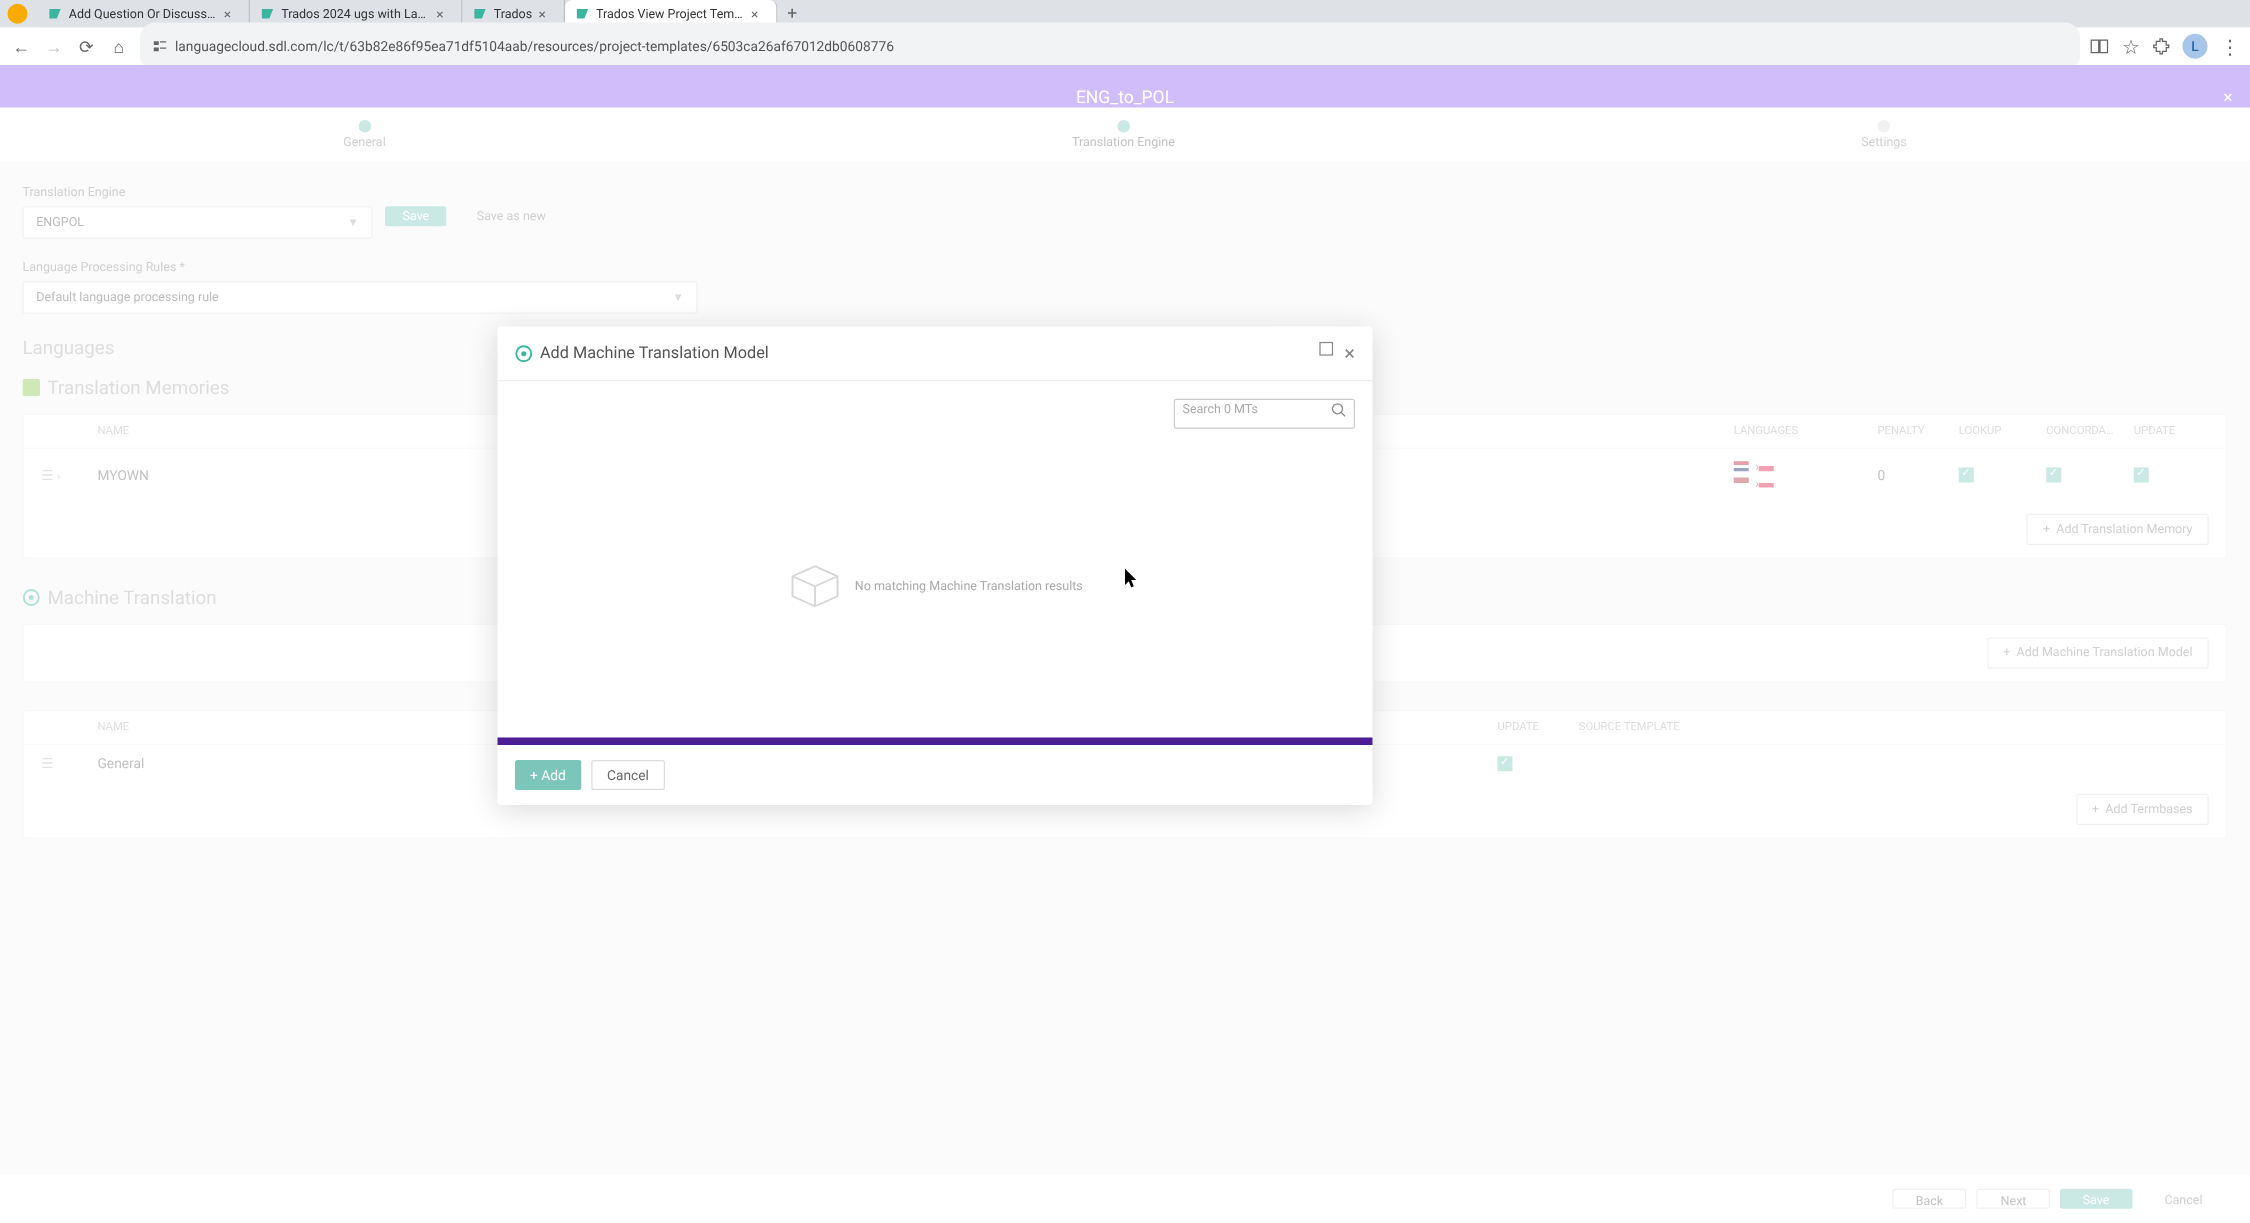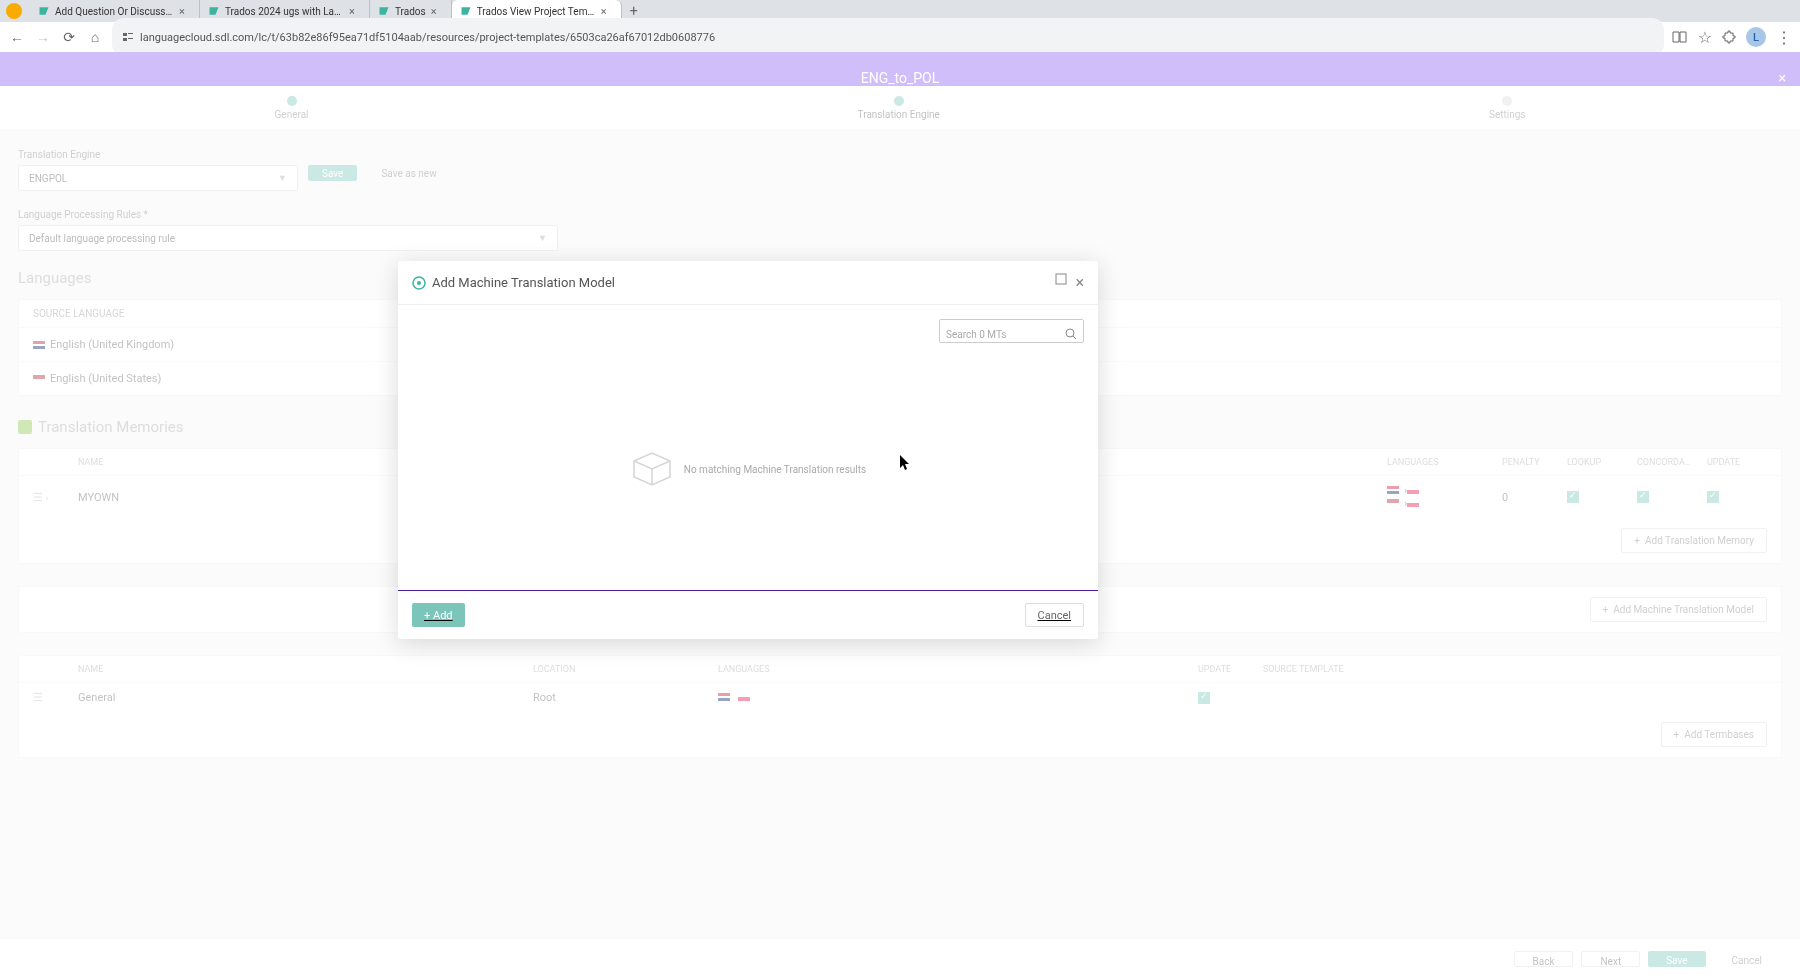--- a/index.html
+++ b/index.html
@@ -67,25 +67,25 @@
     .footer-bar { position: fixed; bottom: 0; left: 0; right: 0; height: 40px; background: #fff; border-top: 1px solid #eee; display: flex; justify-content: flex-end; align-items: center; padding: 0 20px; gap: 8px; }
     .footer-bar .btn { font-size: 10px; padding: 4px 18px; }
     
     
     .modal-backdrop { position: absolute; inset: 52px 0 0 0; background: rgba(255,255,255,0.6); z-index: 100; }
     .modal { position: absolute; top: 261px; left: 398px; width: 700px; background: #fff; box-shadow: 0 4px 24px rgba(0,0,0,0.15); border-radius: 3px; z-index: 101; display: flex; flex-direction: column; }
     .modal-header { padding: 12px 14px; display: flex; align-items: center; justify-content: space-between; border-bottom: 1px solid #eee; }
     .modal-title { display: flex; align-items: center; gap: 6px; font-size: 13px; color: #555; }
     .modal-actions { display: flex; gap: 8px; color: #888; }
     .modal-body { min-height: 285px; padding: 14px; position: relative; }
-    .modal-search { position: absolute; top: 14px; right: 14px; width: 145px; height: 24px; border: 1px solid #ccc; border-radius: 2px; display: flex; align-items: flex-end; padding: 2px 6px; font-size: 10px; color: #aaa; justify-content: space-between; }
+    .modal-search { position: absolute; top: 14px; right: 14px; width: 145px; height: 24px; border: 1px solid #ccc; border-radius: 2px; display: flex; align-items: flex-start; padding: 2px 6px; font-size: 10px; color: #aaa; justify-content: space-between; }
     .modal-empty { display: flex; flex-direction: row; align-items: center; justify-content: center; height: 200px; margin-top: 50px; gap: 10px; }
     .empty-box { width: 44px; height: 36px; opacity: 0.2; }
     .empty-text { font-size: 10px; color: #aaa; }
-    .modal-footer { padding: 12px 14px; display: flex; justify-content: space-between; gap: 8px; border-top: 1px solid #4c1d95; text-decoration: underline; }
+    .modal-footer { padding: 12px 14px; display: flex; justify-content: flex-start; gap: 8px; border-top: 6px solid #4c1d95; }
     .modal-footer .btn { font-size: 11px; padding: 0 12px; height: 24px; }
     
     .cursor { position: absolute; top: 455px; left: 900px; z-index: 200; font-size: 14px; color: #000; }
     
     svg { display: block; }
     .drag { color: #bbb; font-size: 11px; }
     .chev { color: #aaa; font-size: 9px; }
   </style>
 </head>
 <body>
@@ -186,31 +186,20 @@
   <div class="form-row">
     <div class="select-box sel-full">
       <span>Default language processing rule</span>
       <span class="chev">▼</span>
     </div>
   </div>
 
   <div class="section-title">
     <span>Languages</span>
   </div>
-  <div class="panel">
-    <div class="panel-header">SOURCE LANGUAGE</div>
-    <div class="panel-row">
-      <span class="flag flag-uk"></span>
-      <span>English (United Kingdom)</span>
-    </div>
-    <div class="panel-row">
-      <span class="flag flag-us"></span>
-      <span>English (United States)</span>
-    </div>
-  </div>
 
   <div class="section-title">
     <svg width="14" height="14">
         <rect width="14" height="14" fill="#8bc34a" rx="2"></rect>
       </svg>
     <span>Translation Memories</span>
   </div>
   <div class="panel">
     <div class="table-cols">
       <span></span>
@@ -237,20 +226,27 @@
       <span>0</span>
       <span class="check"></span>
       <span class="check"></span>
       <span class="check"></span>
     </div>
     <div class="panel-footer">
       <button class="btn-add">+ <span>Add Translation Memory</span></button>
     </div>
   </div>
 
+  <div class="section-title">
+    <svg width="14" height="14">
+        <circle cx="7" cy="7" r="6" fill="none" stroke="#3cb5a0" stroke-width="1.5"></circle>
+        <circle cx="7" cy="7" r="2" fill="#3cb5a0"></circle>
+      </svg>
+    <span>Machine Translation</span>
+  </div>
   <div class="panel">
     <div class="panel-footer">
       <button class="btn-add">+ <span>Add Machine Translation Model</span></button>
     </div>
   </div>
 
   <div class="panel">
     <div class="termbase-cols">
       <span></span>
       <span>NAME</span>

